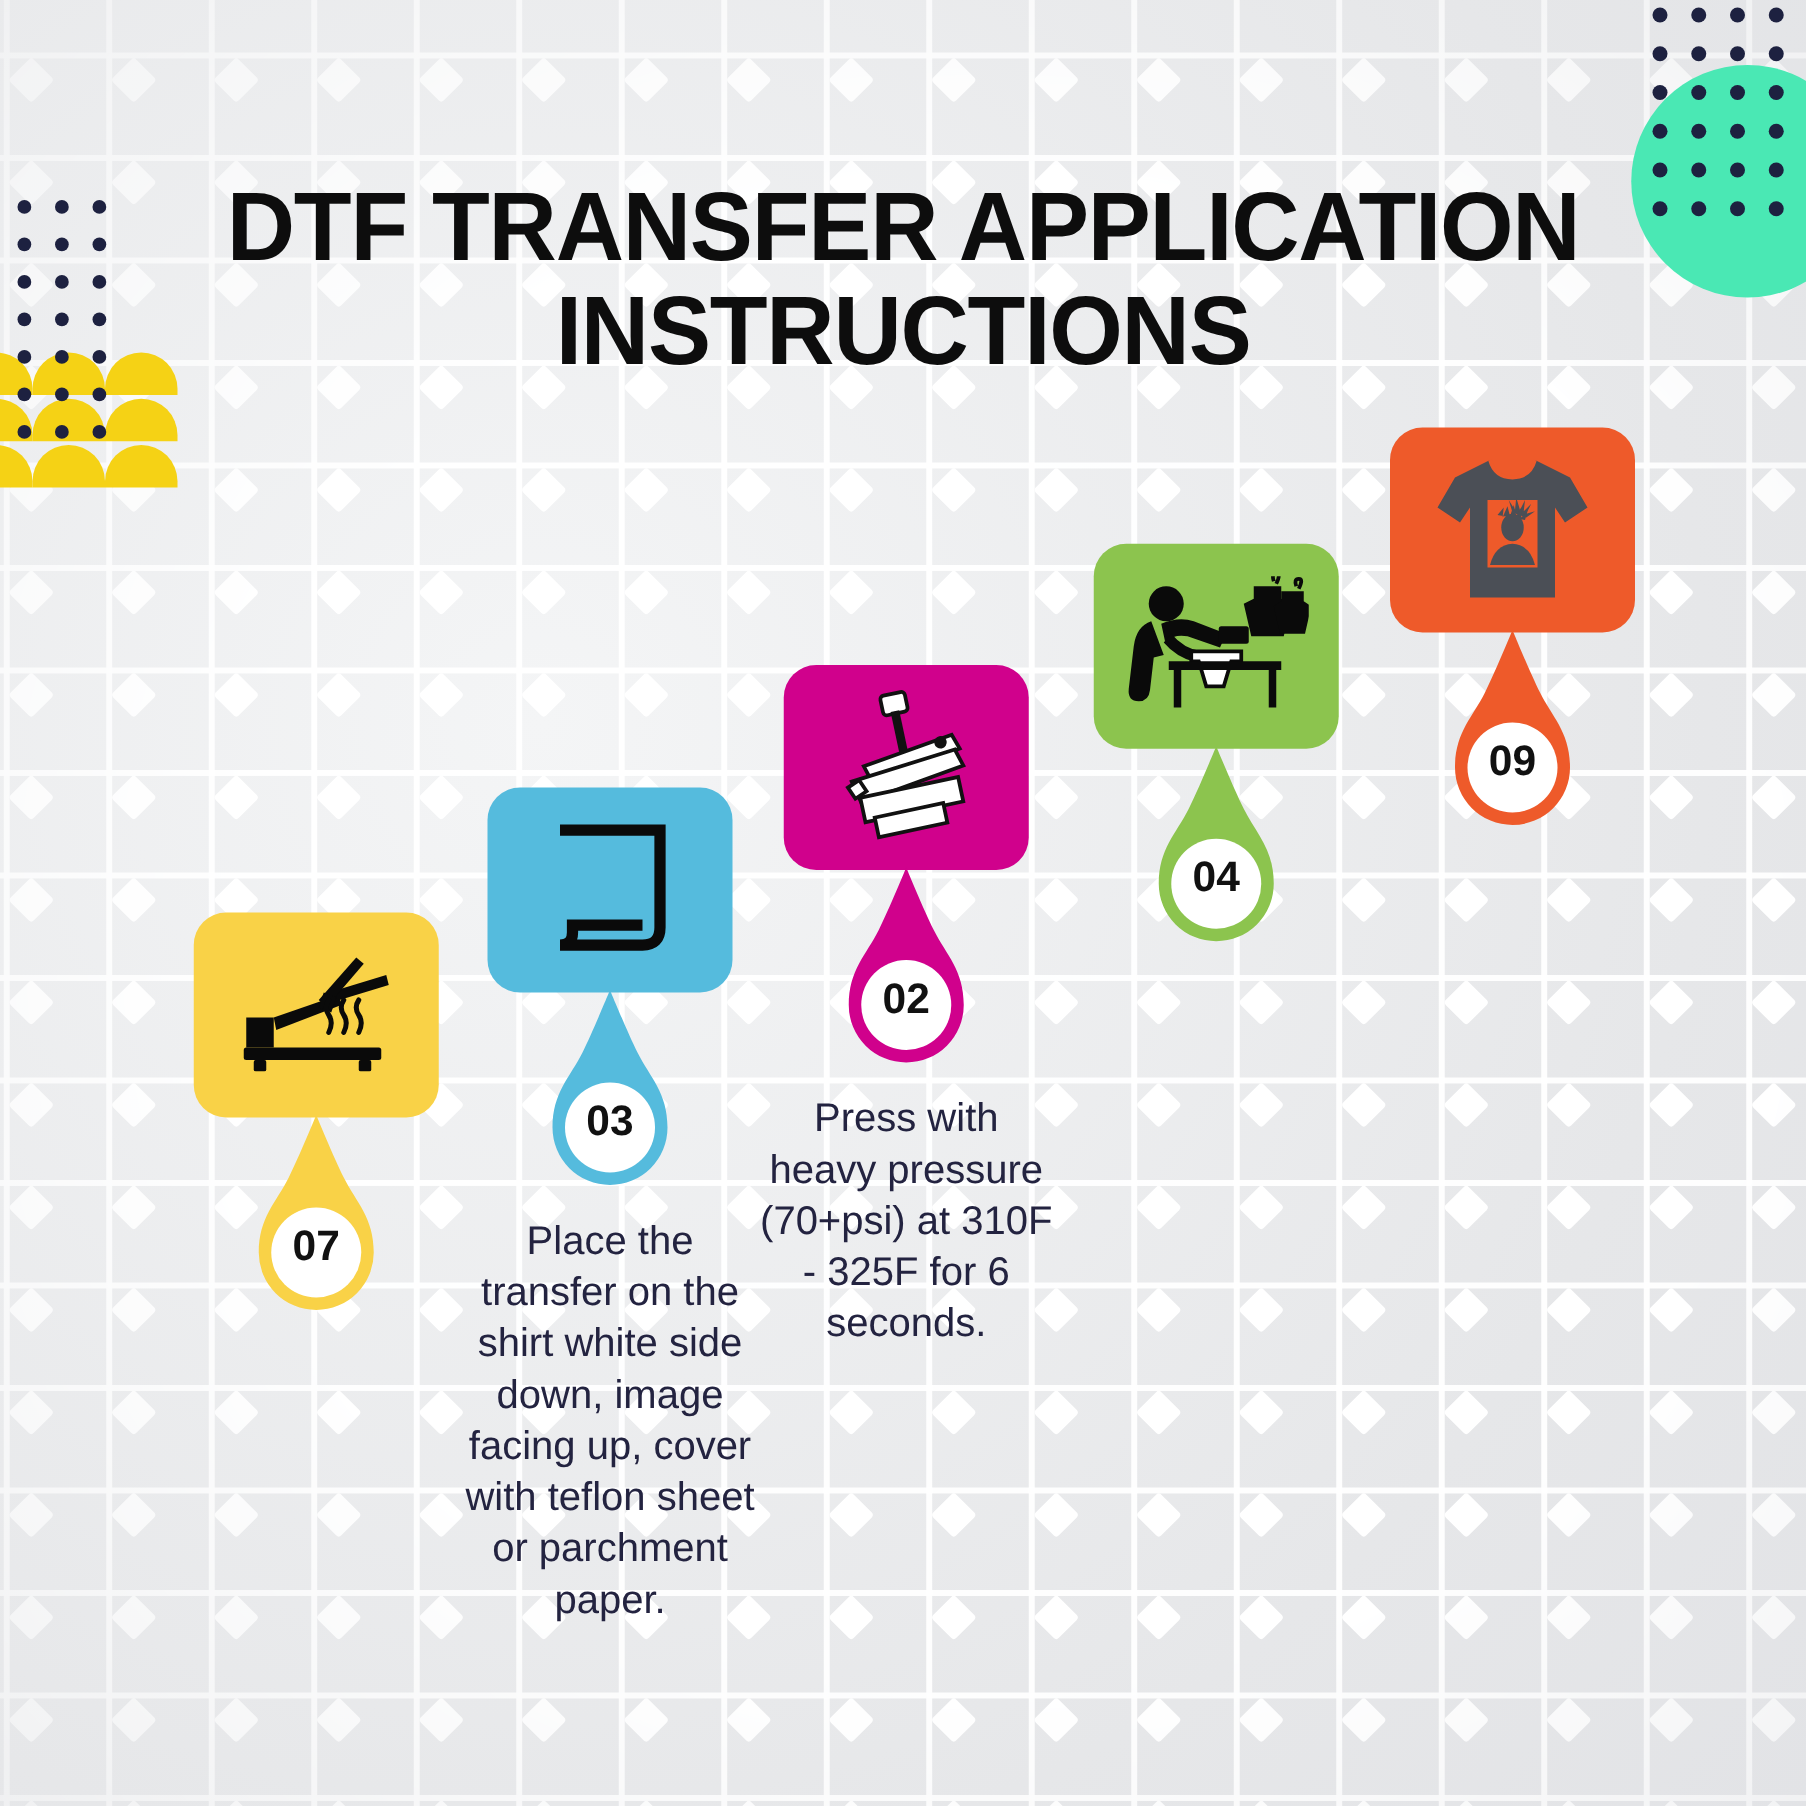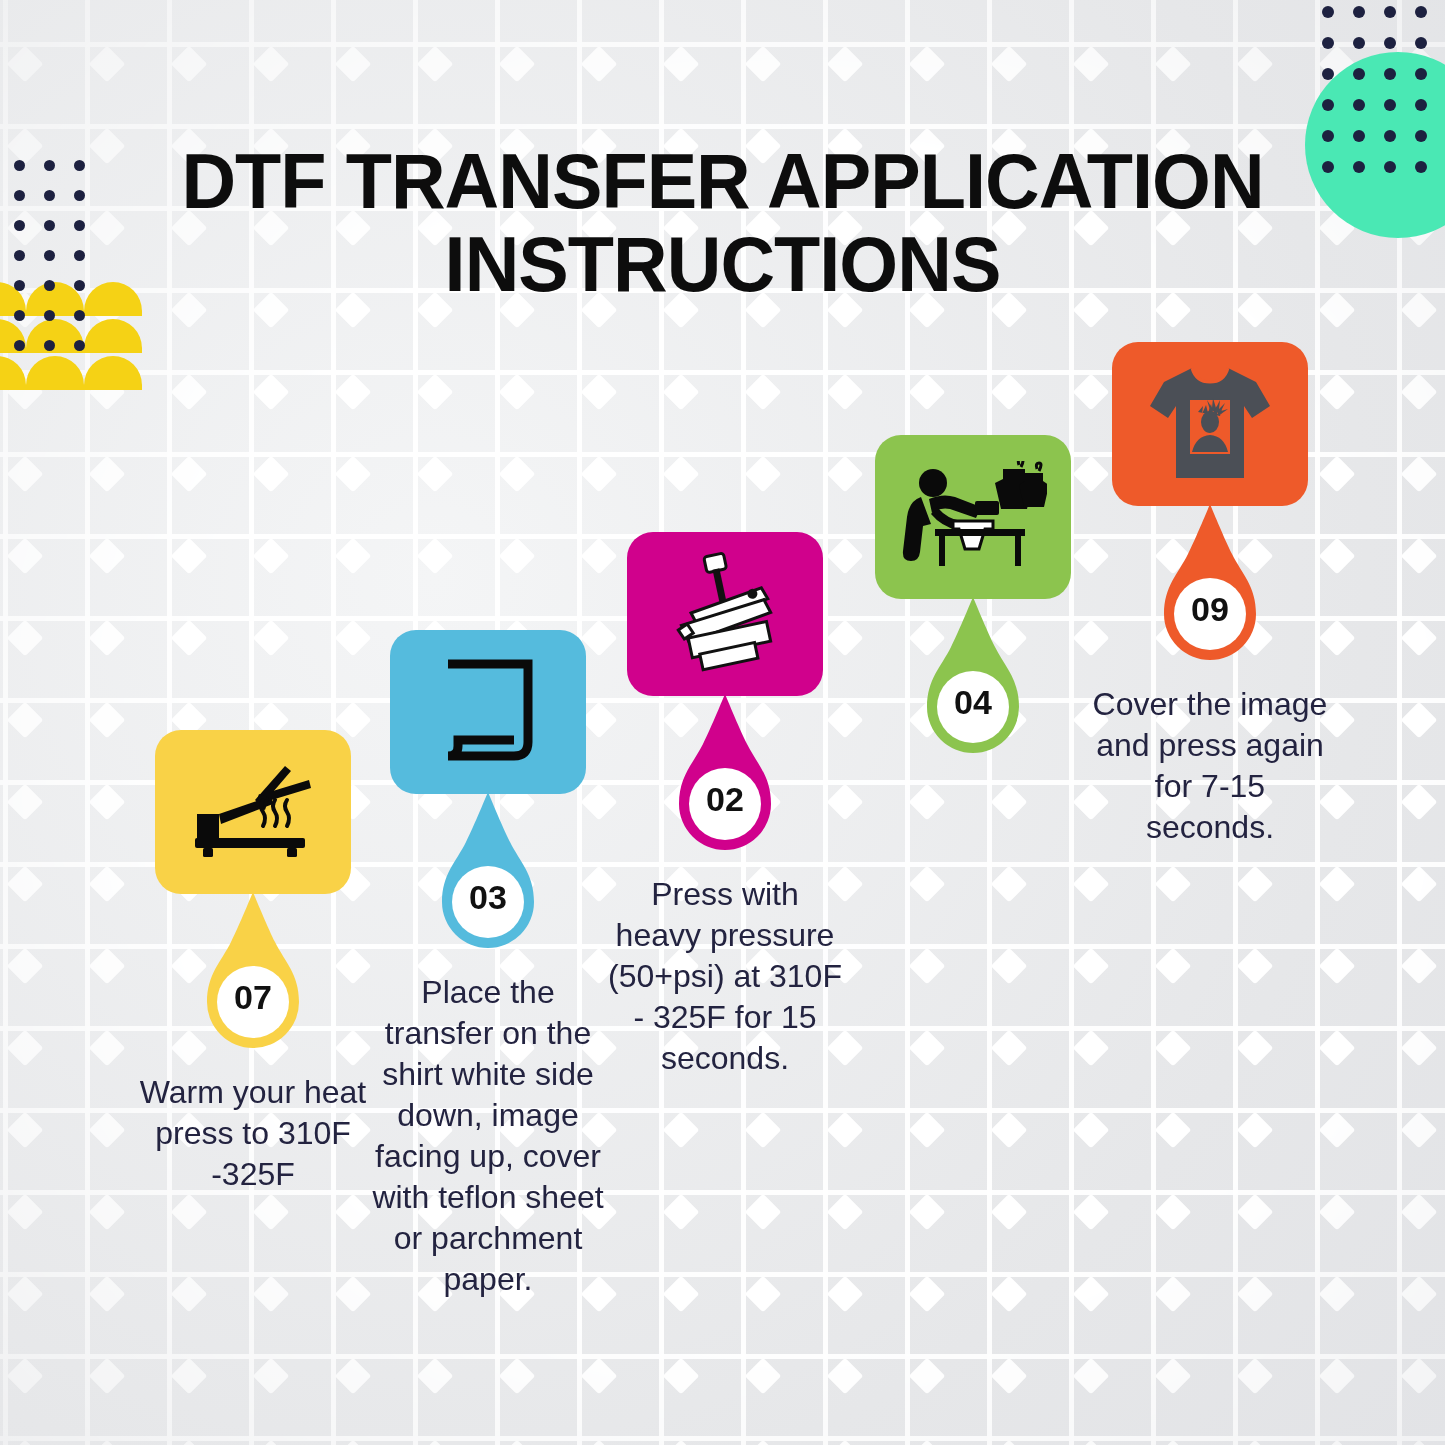--- a/index.html
+++ b/index.html
@@ -527,21 +527,20 @@
         </g>
       </svg>
     </div>
     <div class="pin">
       <svg width="196" height="176" viewBox="0 0 196 176">
           <path d="M98 0 C98 0 84 34 76 50 C66 70 52 82 52 110 a46 46 0 0 0 92 0 c0 -28 -14 -40 -24 -60 C112 34 98 0 98 0 Z" fill="#f9d247"></path>
           <circle cx="98" cy="110" r="36" fill="#ffffff"></circle>
         </svg>
       <div class="num">07</div>
     </div>
-    <div class="caption">Warm your heat press to 310F -325F</div>
   </div>
 
   <div class="step" style="left:363px;top:630px;">
     <div class="card" style="background:#55bbdd;">
       <svg width="108" height="112" viewBox="0 0 108 112">
         <path d="M14 8 h80 v78 q0 14 -14 14 h-66 q10 0 10 -10 v-6 h56" fill="none" stroke="#0a0a0a" stroke-width="9" stroke-linejoin="miter" stroke-linecap="butt"></path>
       </svg>
     </div>
     <div class="pin">
       <svg width="196" height="176" viewBox="0 0 196 176">
@@ -568,21 +567,21 @@
         </g>
       </svg>
     </div>
     <div class="pin">
       <svg width="196" height="176" viewBox="0 0 196 176">
           <path d="M98 0 C98 0 84 34 76 50 C66 70 52 82 52 110 a46 46 0 0 0 92 0 c0 -28 -14 -40 -24 -60 C112 34 98 0 98 0 Z" fill="#d0018c"></path>
           <circle cx="98" cy="110" r="36" fill="#ffffff"></circle>
         </svg>
       <div class="num">02</div>
     </div>
-    <div class="caption">Press with heavy pressure (50+psi) at 310F - 325F for 15 seconds.</div>
+    <div class="caption">Press with heavy pressure (70+psi) at 310F - 325F for 6 seconds.</div>
   </div>
 
   <div class="step" style="left:848px;top:435px;">
     <div class="card" style="background:#8cc44e;">
       <svg width="148" height="112" viewBox="0 0 148 112">
         <g fill="#0a0a0a">
           <circle cx="34" cy="22" r="14"></circle>
           <path d="M22 36 q-12 4 -14 20 l-4 34 q-1 10 8 10 q8 0 9 -9 l3 -26 l8 -2 z"></path>
           <path d="M30 38 q14 -6 26 -2 l26 10 l-5 11 l-26 -9 q-10 -2 -18 4 z"></path>
           <path d="M38 46 q10 12 24 14 l20 3 l-2 10 l-22 -4 q-16 -4 -26 -16 z"></path>
@@ -621,16 +620,15 @@
         </g>
       </svg>
     </div>
     <div class="pin">
       <svg width="196" height="176" viewBox="0 0 196 176">
           <path d="M98 0 C98 0 84 34 76 50 C66 70 52 82 52 110 a46 46 0 0 0 92 0 c0 -28 -14 -40 -24 -60 C112 34 98 0 98 0 Z" fill="#ee5a2a"></path>
           <circle cx="98" cy="110" r="36" fill="#ffffff"></circle>
         </svg>
       <div class="num">09</div>
     </div>
-    <div class="caption">Cover the image and press again for 7-15 seconds.</div>
   </div>
 
 </div>
 
 </body></html>

